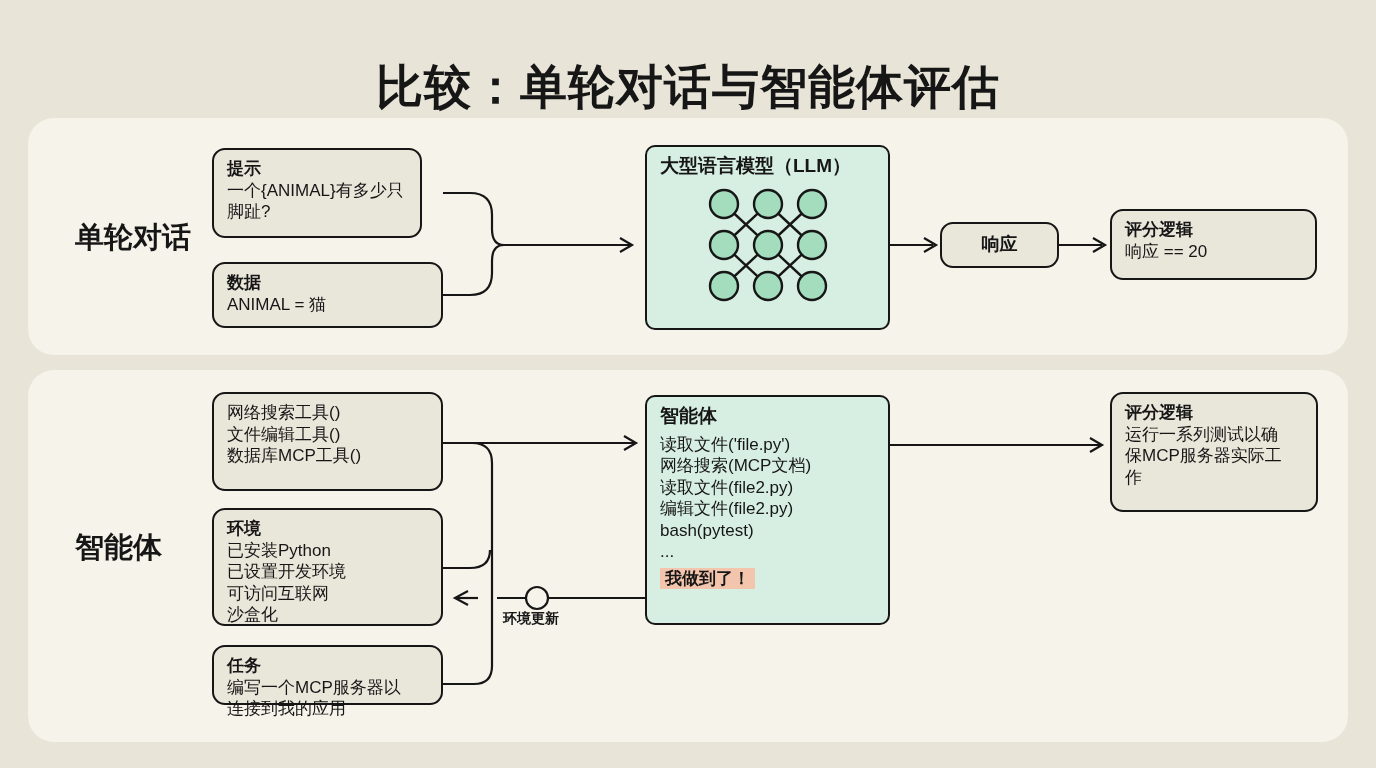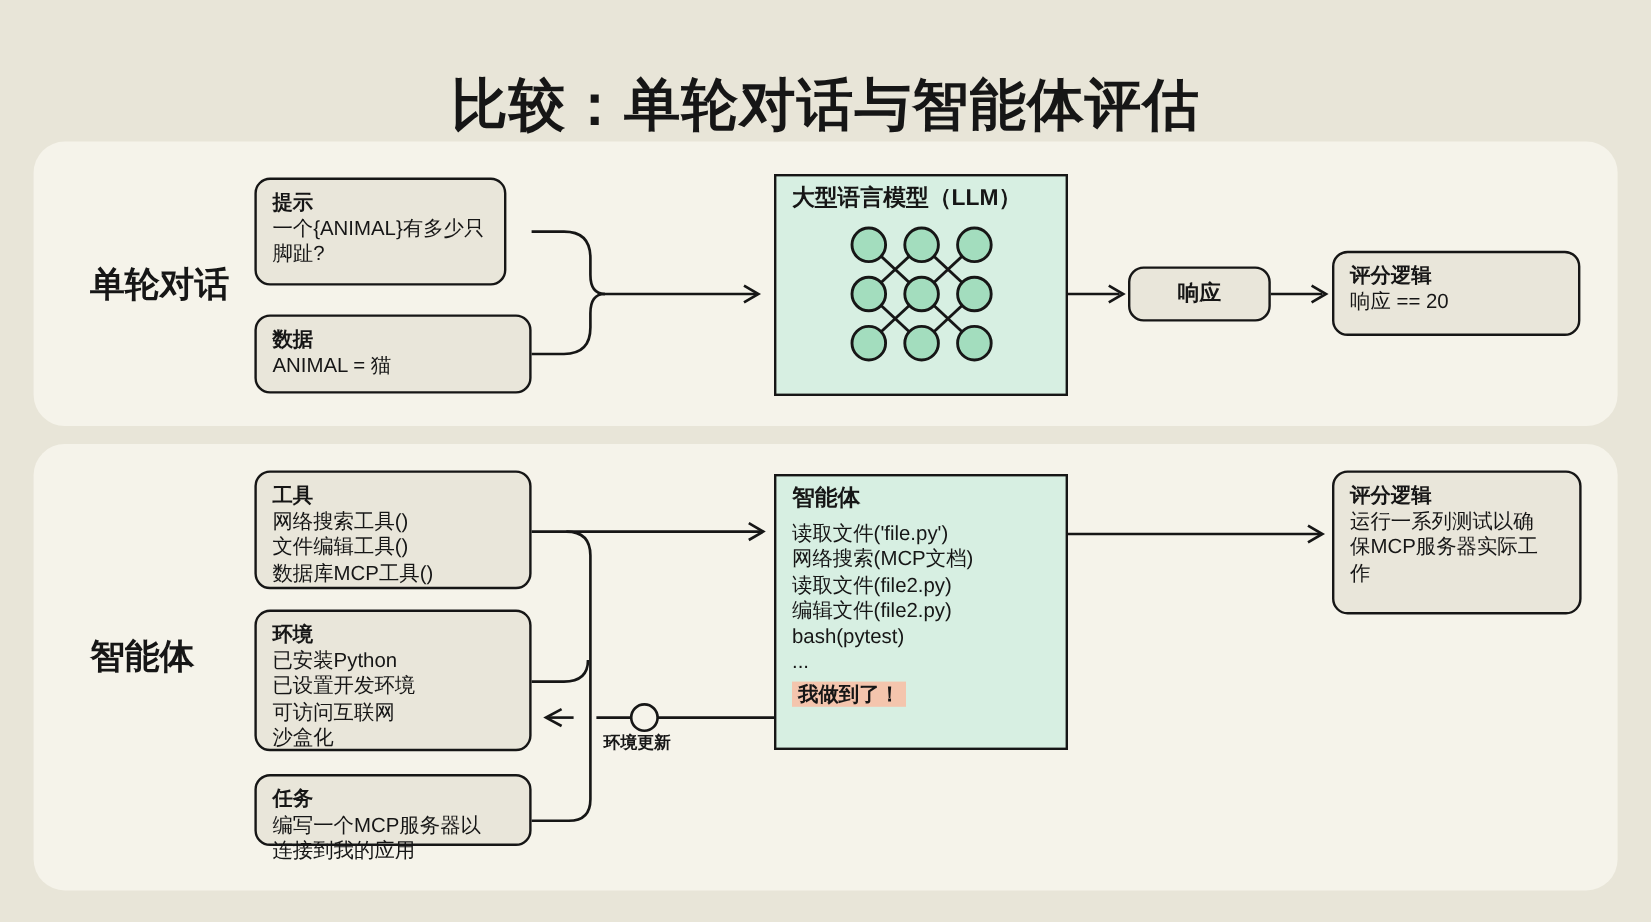--- a/index.html
+++ b/index.html
@@ -23,21 +23,21 @@
     position:absolute;background:var(--panel-bg);border-radius:26px;
   }
   .row-label{
     position:absolute;font-size:29px;font-weight:800;white-space:nowrap;
   }
   .box{
     position:absolute;background:var(--box-bg);
     border:2px solid var(--line);border-radius:13px;
     padding:8px 13px;font-size:17px;line-height:21.5px;
   }
-  .box.mint{background:var(--mint-bg);border-width:2.5px;border-radius:0;}
+  .box.mint{background:var(--mint-bg);border-width:2.5px;border-radius:10px;}
   .box-title{font-weight:800;}
   .box.mint .box-title{font-size:19px;margin-bottom:7px;}
   .center-box{display:flex;align-items:center;justify-content:center;
     font-weight:800;font-size:18px;padding:0;}
   .nn-icon{display:block;margin:10px auto 0 auto;}
   .hl{
     display:inline-block;background:var(--highlight-bg);
     padding:0 5px;margin-top:5px;font-weight:700;
   }
   svg.overlay{position:absolute;inset:0;pointer-events:none;}
@@ -131,21 +131,20 @@
   </div>
 
   <div class="box" style="left:1110px;top:209px;width:207px;height:71px">
     <div class="box-title">评分逻辑</div>
     <div>响应 == 20</div>
   </div>
 
   <div class="row-label" style="left:75px;top:528px">智能体</div>
 
   <div class="box" style="left:212px;top:392px;width:231px;height:99px">
-    <div class="box-title">工具</div>
     <div>网络搜索工具()</div>
     <div>文件编辑工具()</div>
     <div>数据库MCP工具()</div>
   </div>
 
   <div class="box" style="left:212px;top:508px;width:231px;height:118px">
     <div class="box-title">环境</div>
     <div>已安装Python</div>
     <div>已设置开发环境</div>
     <div>可访问互联网</div>

